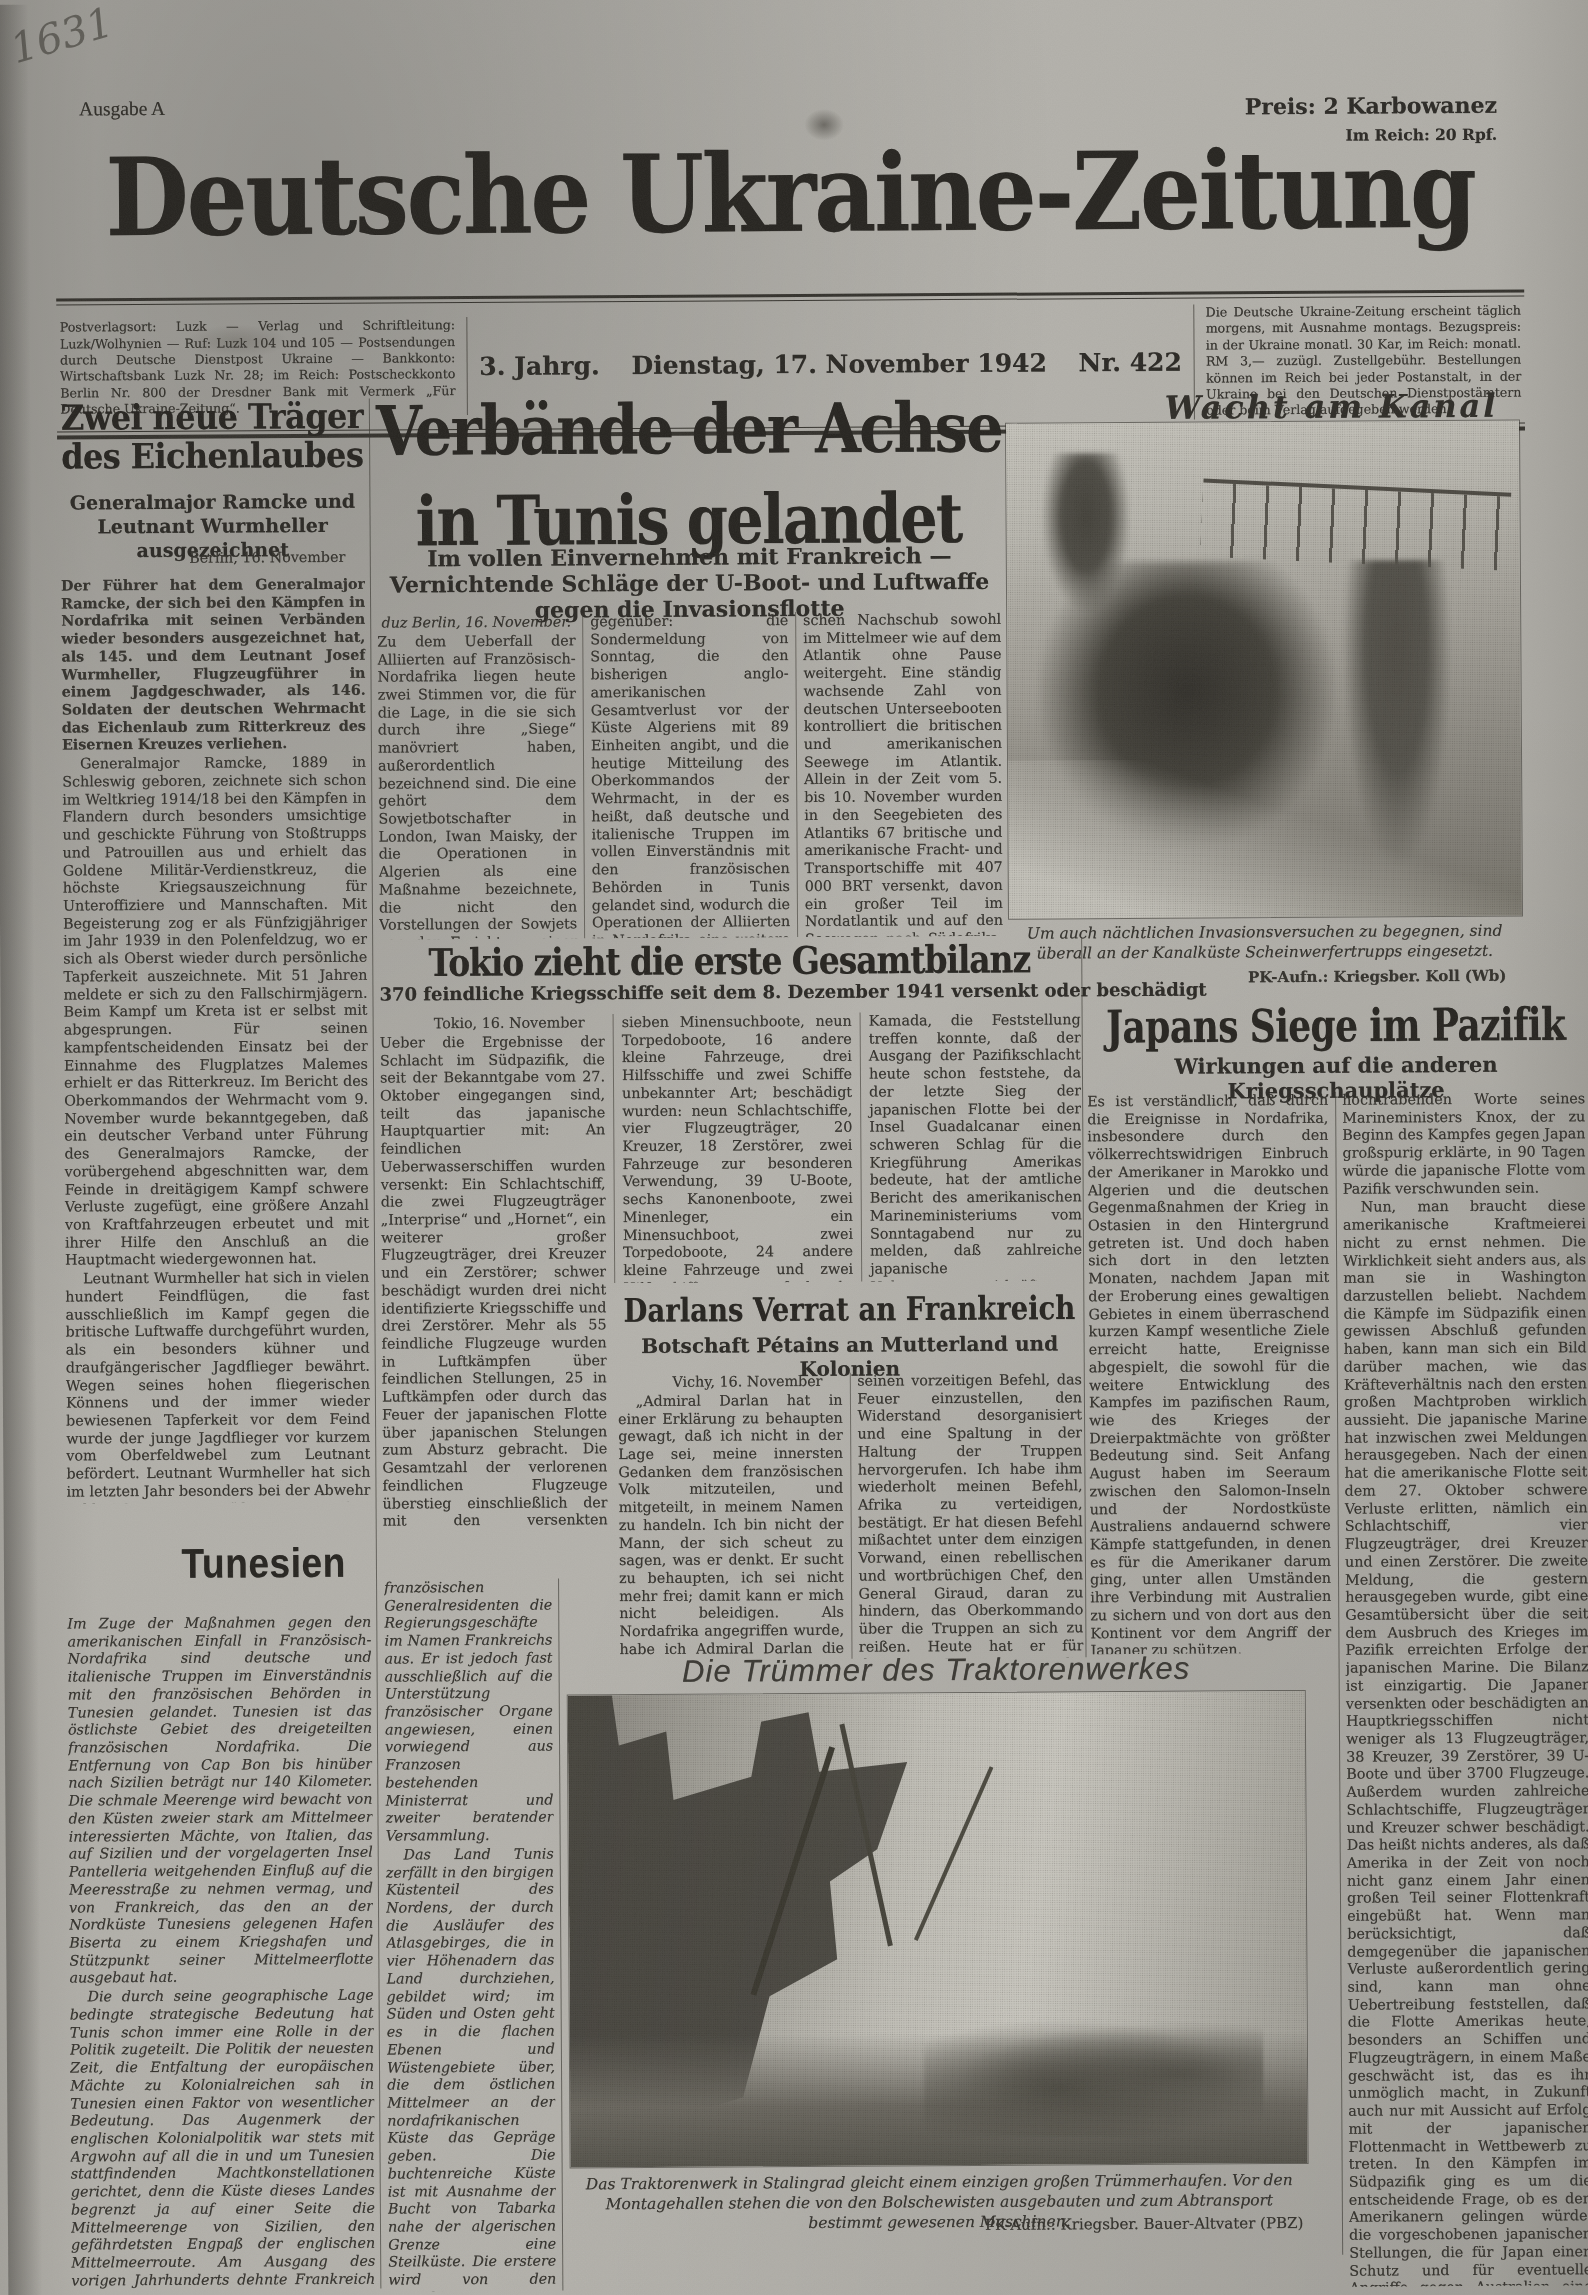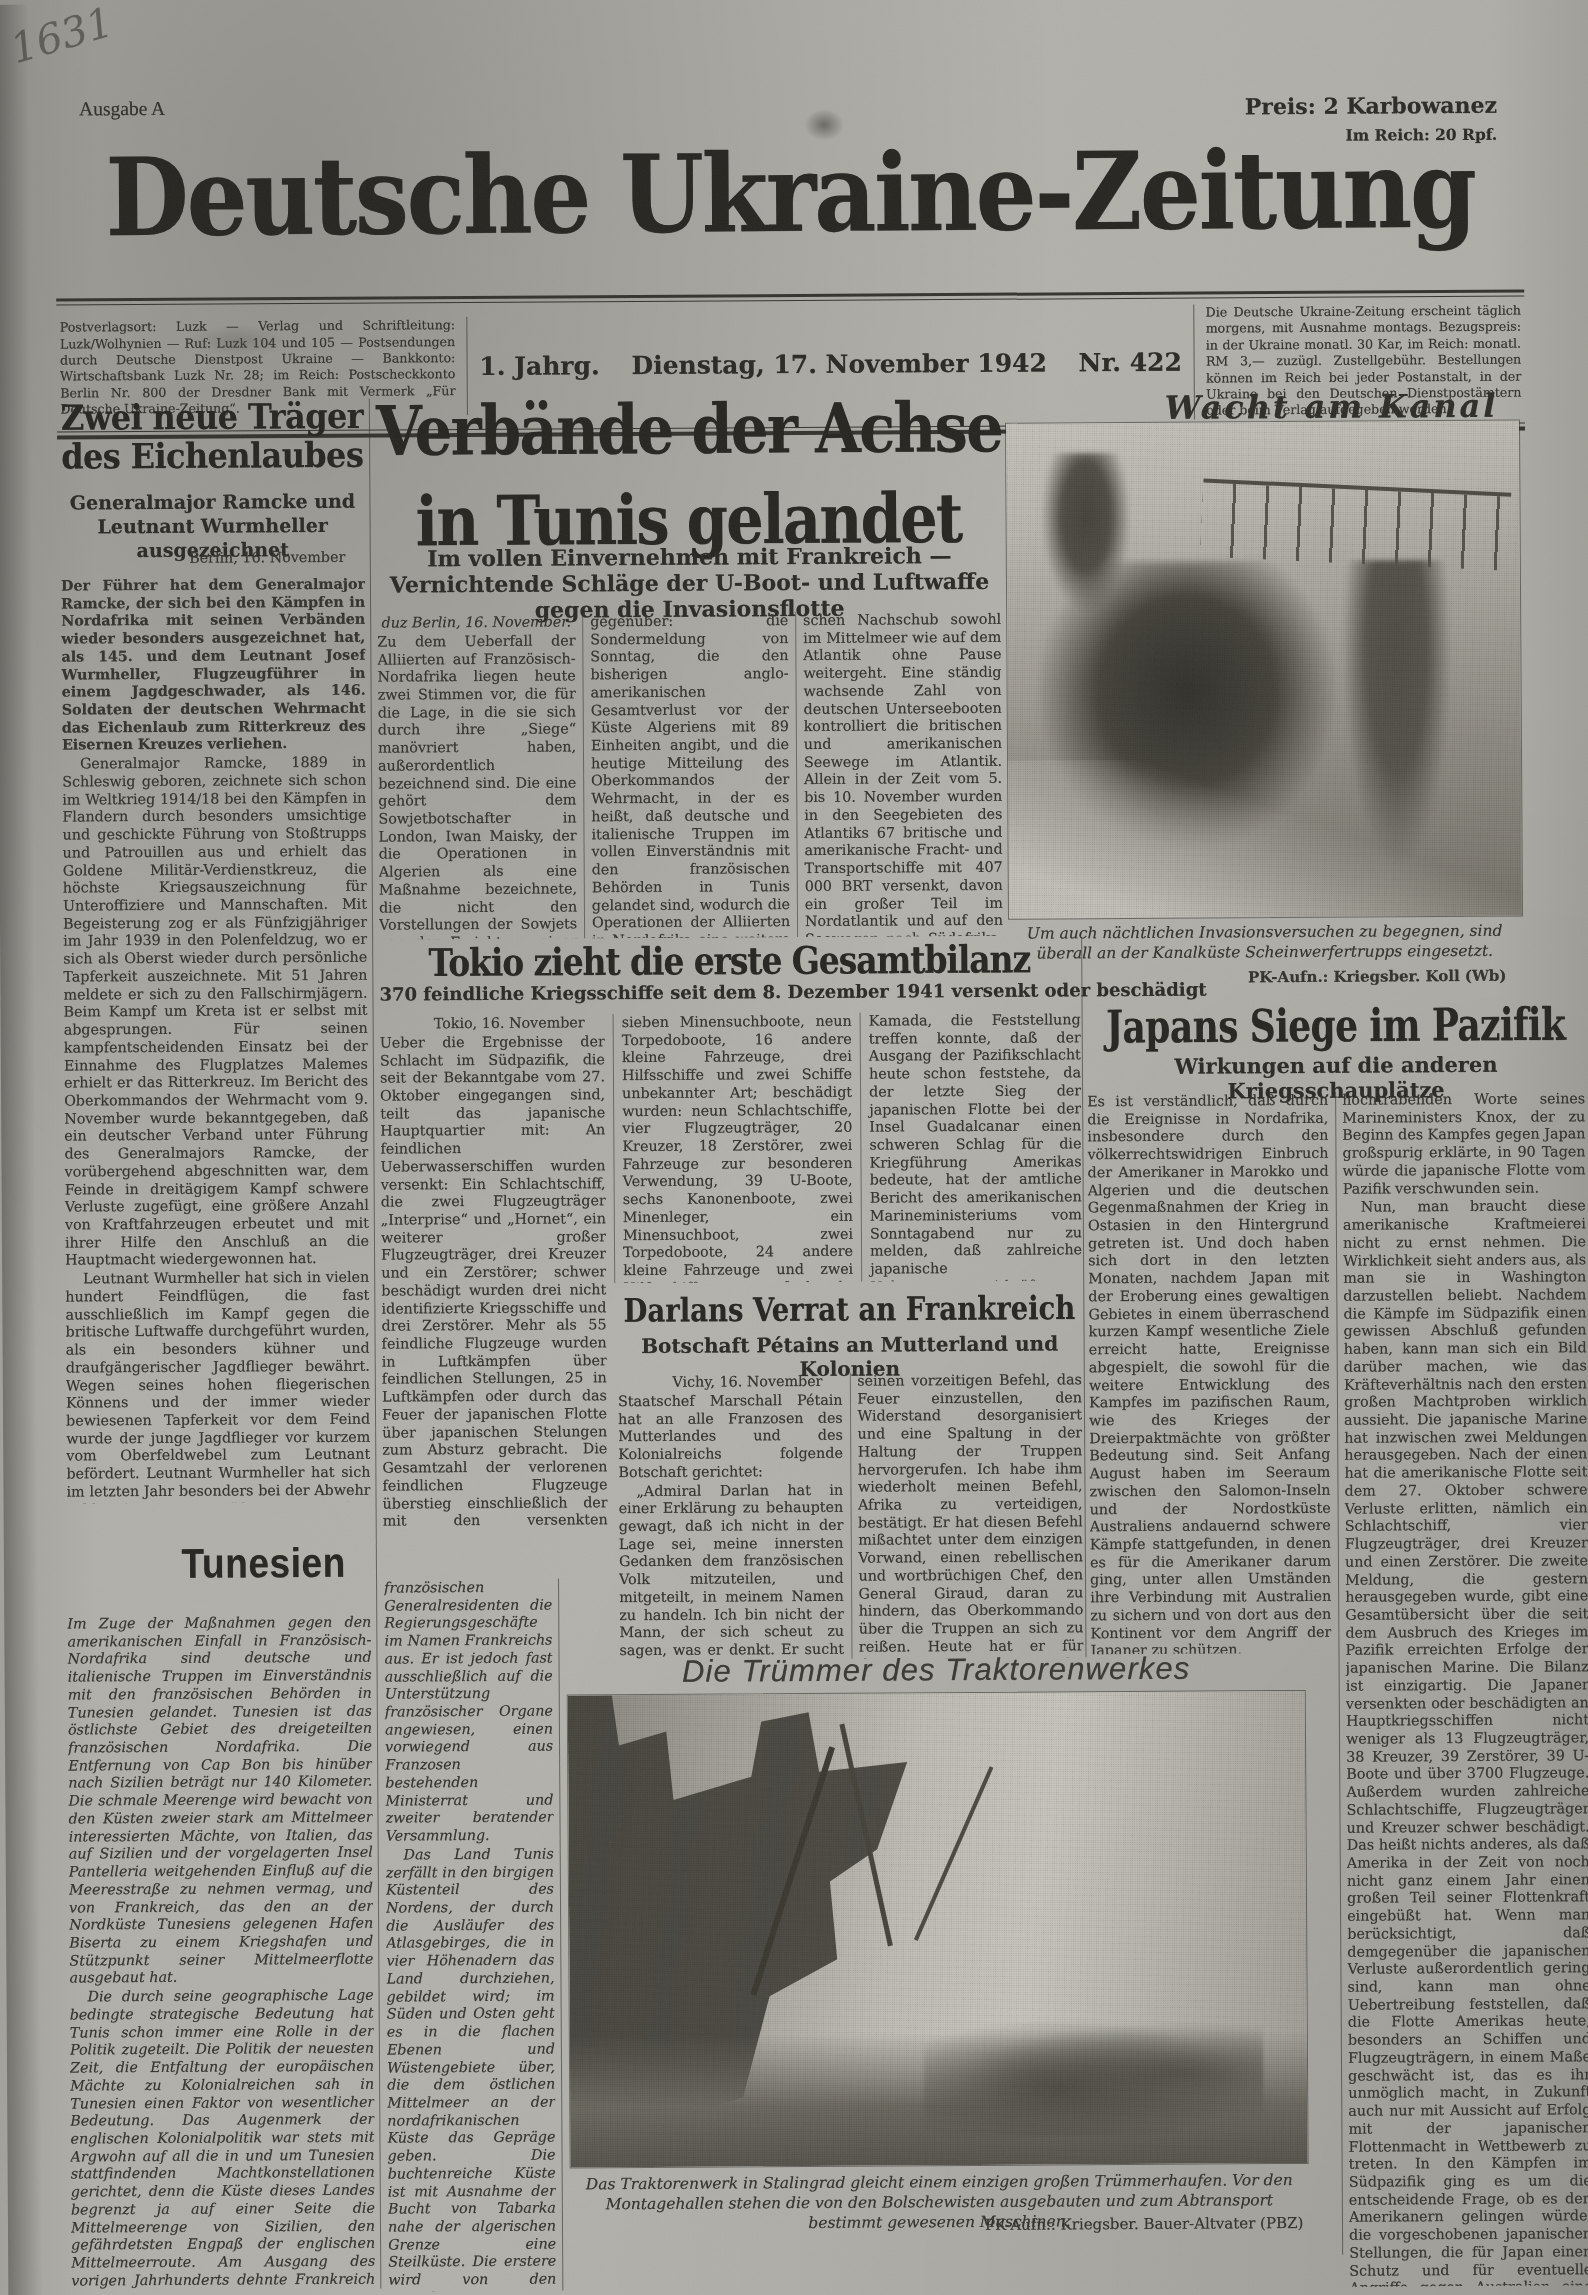--- a/index.html
+++ b/index.html
@@ -58,21 +58,21 @@
 
     <div class="abs headline ink" style="left:52px;width:1485px;top:138px;font-size:96px;letter-spacing:-2.3px;line-height:1.05;transform:scaleY(1.12);transform-origin:top center;">Deutsche Ukraine-Zeitung</div>
 
     <div id="infobar">
       <div class="rule-thick"></div>
       <div style="height:2.9px;"></div>
       <div class="rule-thin"></div>
       <div class="bar-row">
         <div class="bar-cell bar-left ink">Postverlagsort: Luzk — Verlag und Schriftleitung: Luzk/Wolhynien — Ruf: Luzk 104 und 105 — Postsendungen durch Deutsche Dienstpost Ukraine — Bankkonto: Wirtschaftsbank Luzk Nr. 28; im Reich: Postscheckkonto Berlin Nr. 800 der Dresdner Bank mit Vermerk „Für Deutsche Ukraine-Zeitung“.</div>
         <div class="bar-center ink">
-          <span>1. Jahrg.</span>
+          <span>3. Jahrg.</span>
           <span>Dienstag, 17. November 1942</span>
           <span>Nr. 422</span>
         </div>
         <div class="bar-cell bar-right ink">Die Deutsche Ukraine-Zeitung erscheint täglich morgens, mit Ausnahme montags. Bezugspreis: in der Ukraine monatl. 30 Kar, im Reich: monatl. RM 3,— zuzügl. Zustellgebühr. Bestellungen können im Reich bei jeder Postanstalt, in der Ukraine bei den Deutschen Dienstpostämtern oder beim Verlag aufgegeben werden</div>
       </div>
       <div class="rule-thin"></div>
       <div style="height:2.9px;"></div>
       <div class="rule-thick"></div>
     </div>
 
@@ -133,21 +133,20 @@
     </div>
     <div class="clip body-text ink colsep" style="left:859px;width:212px;top:1013px;height:269px;padding-left:8px;">
       <p class="noindent">Kamada, die Feststellung treffen konnte, daß der Ausgang der Pazifikschlacht heute schon feststehe, da der letzte Sieg der japanischen Flotte bei der Insel Guadalcanar einen schweren Schlag für die Kriegführung Amerikas bedeute, hat der amtliche Bericht des amerikanischen Marineministeriums vom Sonntagabend nur zu melden, daß zahlreiche japanische Ueberwasserstreitkräfte gegenwärtig bei den Salomoninseln aktiv gewesen seien und daß See-, Luft- und Landoperationen im Gange seien. Abweichend von dieser Meldung, die zu keinem Wort von Optimismus Anlaß gibt, hat sich der neuseeländische Premierminister Fraser veranlaßt gesehen, die Bevölkerung ausdrücklich vor übertriebenem Optimismus zu warnen.</p>
     </div>
 
     <div class="abs headline ink" style="left:615px;width:464px;top:1290px;font-size:27.5px;transform:scaleY(1.18);transform-origin:top center;">Darlans Verrat an Frankreich</div>
     <div class="abs subhead ink" style="left:615px;width:464px;top:1333px;font-size:20px;">Botschaft Pétains an Mutterland und Kolonien</div>
     <div class="abs" style="left:615px;width:464px;top:1373px;height:286px;display:flex;">
       <div class="body-text ink clip" style="position:relative;flex:1;padding-right:6.9px;height:286px;">
         <p class="dateline">Vichy, 16. November</p>
-        <p class="noindent">Staatschef Marschall Pétain hat an alle Franzosen des Mutterlandes und des Kolonialreichs folgende Botschaft gerichtet:</p>
         <p>„Admiral Darlan hat in einer Erklärung zu behaupten gewagt, daß ich nicht in der Lage sei, meine innersten Gedanken dem französischen Volk mitzuteilen, und mitgeteilt, in meinem Namen zu handeln. Ich bin nicht der Mann, der sich scheut zu sagen, was er denkt. Er sucht zu behaupten, ich sei nicht mehr frei; damit kann er mich nicht beleidigen. Als Nordafrika angegriffen wurde, habe ich Admiral Darlan die Verteidigung der Souveränität Frankreichs, dessen Vertreter ich bin, übertragen. Vom Augenblick ab, in dem Admiral Darlan nicht gezögert hat, sich mit dem Angreifer in Verbindung zu setzen, hat er durch</p>
       </div>
       <div class="body-text ink clip colsep" style="position:relative;flex:1;padding-left:6.9px;height:286px;">
         <p class="noindent">seinen vorzeitigen Befehl, das Feuer einzustellen, den Widerstand desorganisiert und eine Spaltung in der Haltung der Truppen hervorgerufen. Ich habe ihm wiederholt meinen Befehl, Afrika zu verteidigen, bestätigt. Er hat diesen Befehl mißachtet unter dem einzigen Vorwand, einen rebellischen und wortbrüchigen Chef, den General Giraud, daran zu hindern, das Oberkommando über die Truppen an sich zu reißen. Heute hat er für dessen Ernennung die Bürgschaft übernommen. General Giraud hat sich in den Dienst einer ausländischen Macht gestellt, die den Krieg auf das französische Territorium getragen hat. Damit hat sich Admiral Darlan außerhalb seiner Pflichten gestellt. Ich entkleide ihn hiermit aller öffentlichen Funktionen und seines militärischen Kommandos.“</p>
       </div>
     </div>
 
     <div class="abs ink" style="left:562px;width:739px;top:1653px;text-align:center;font-family:'Liberation Sans',sans-serif;font-style:italic;font-size:31px;letter-spacing:1.1px;color:#3a3833;">Die Trümmer des Traktorenwerkes</div>
     <div class="photo" style="left:562px;top:1693px;width:737px;height:472px;">
       <div class="abs" style="inset:0;background:linear-gradient(98deg,#8a8780 0%,#9f9d95 16%,#c3c1b9 45%,#cbc9c1 62%,#b5b3ab 82%,#a2a098 100%);"></div>

